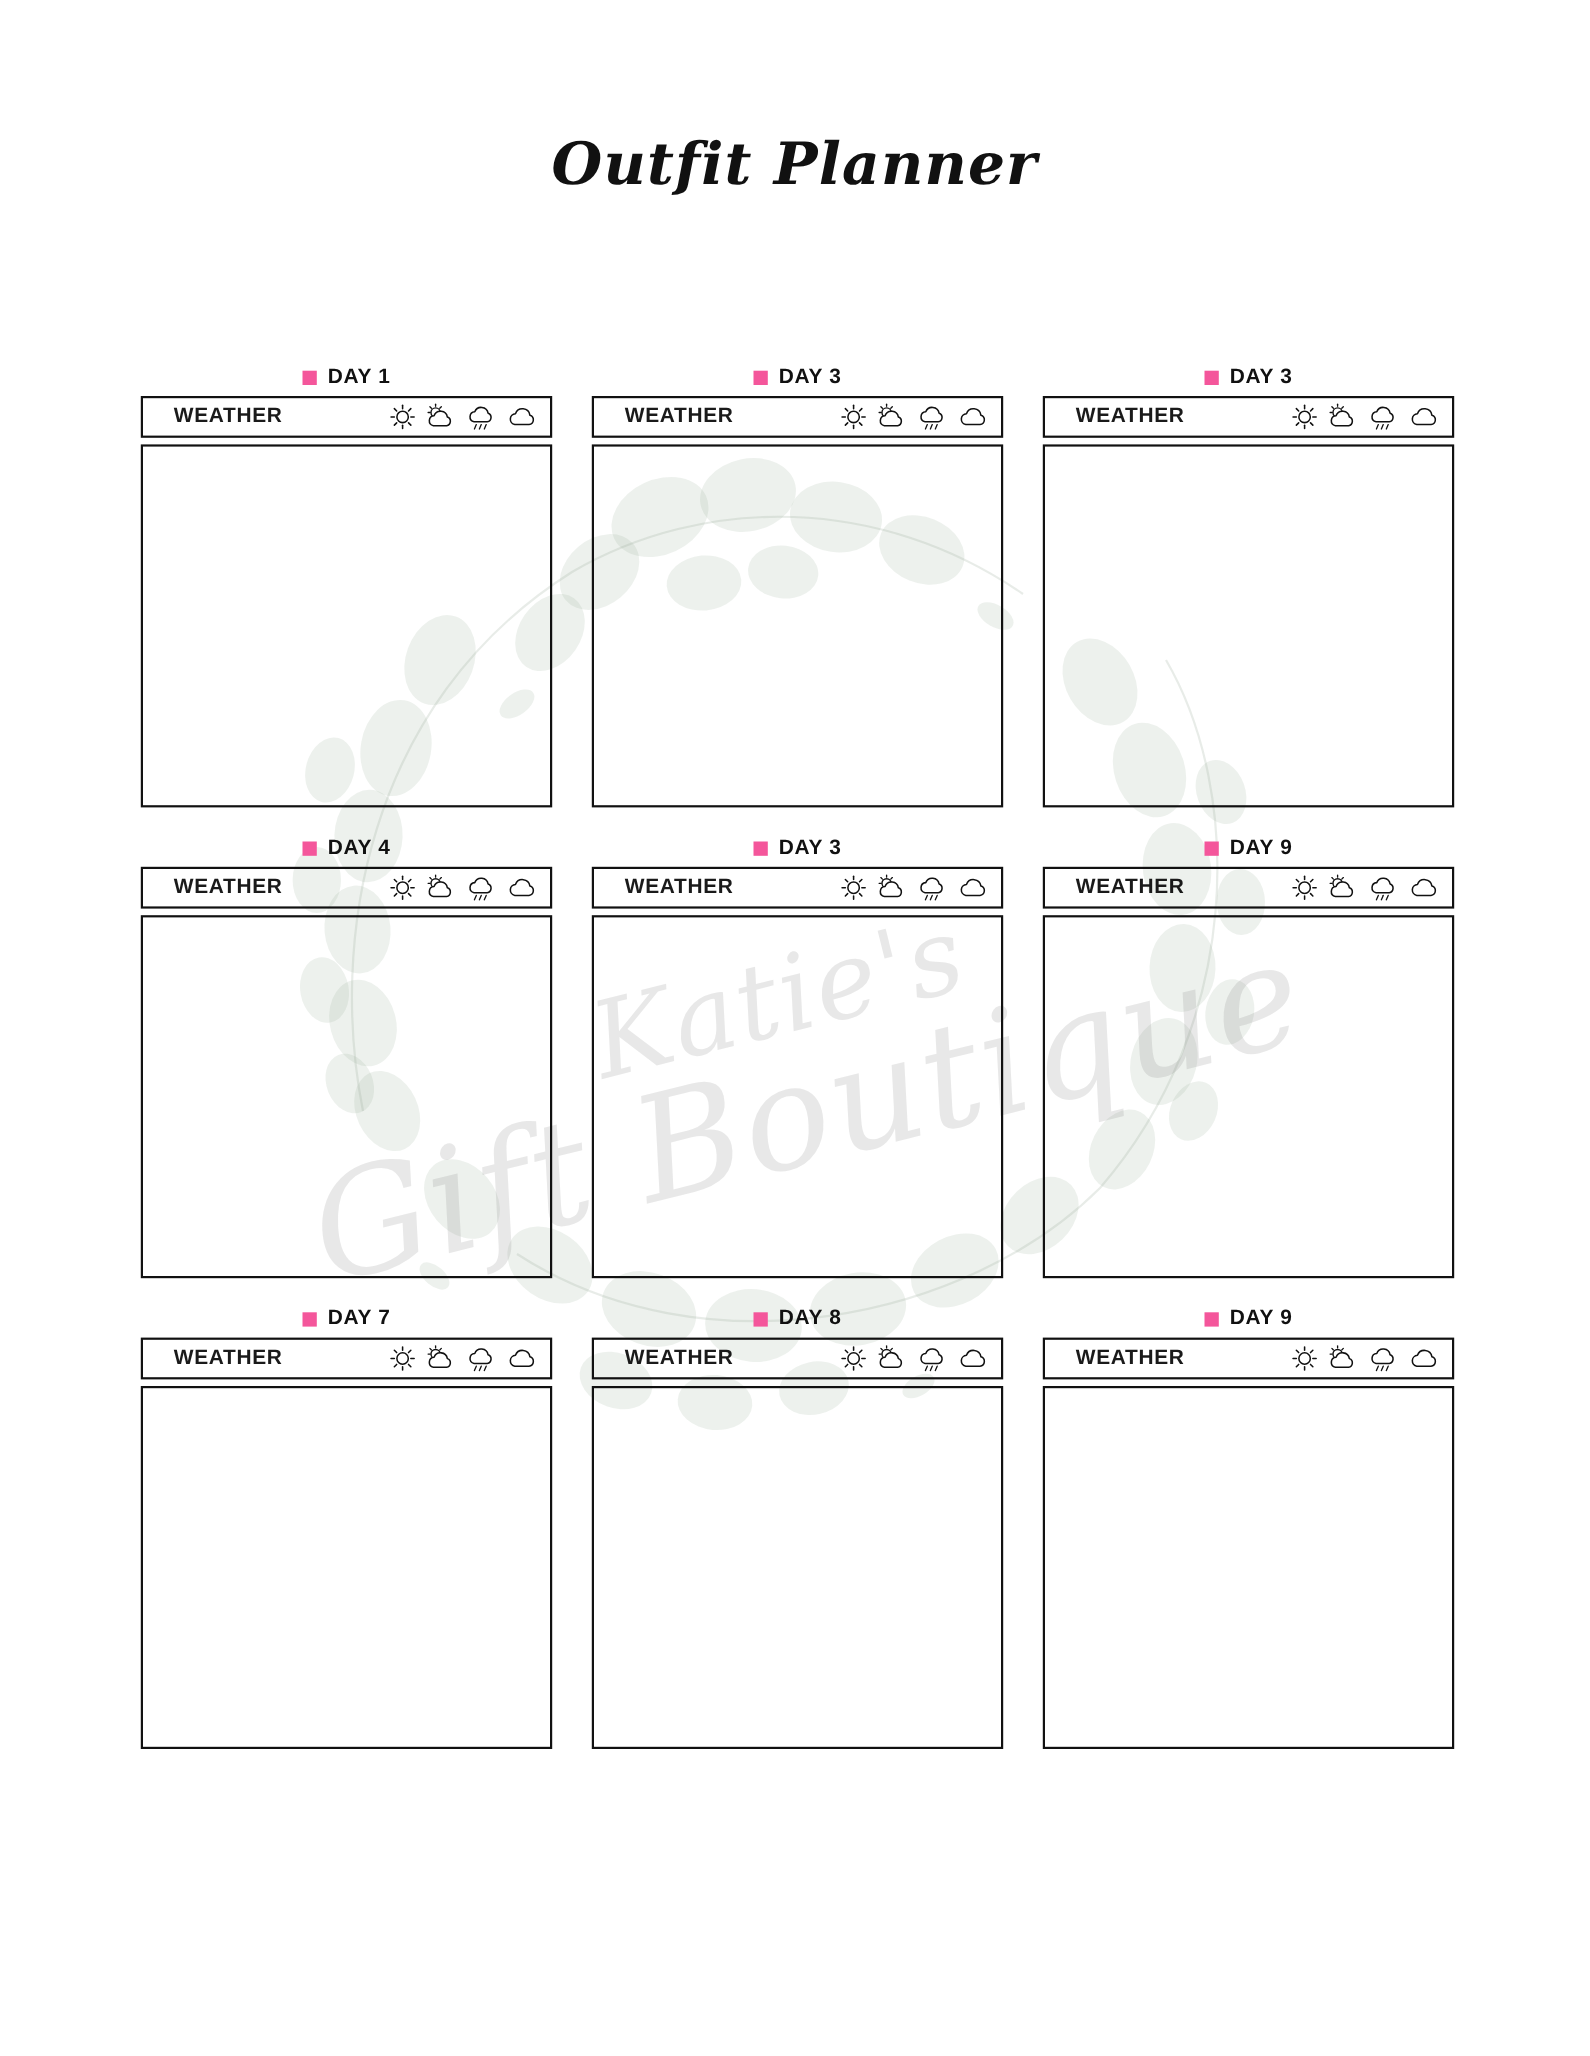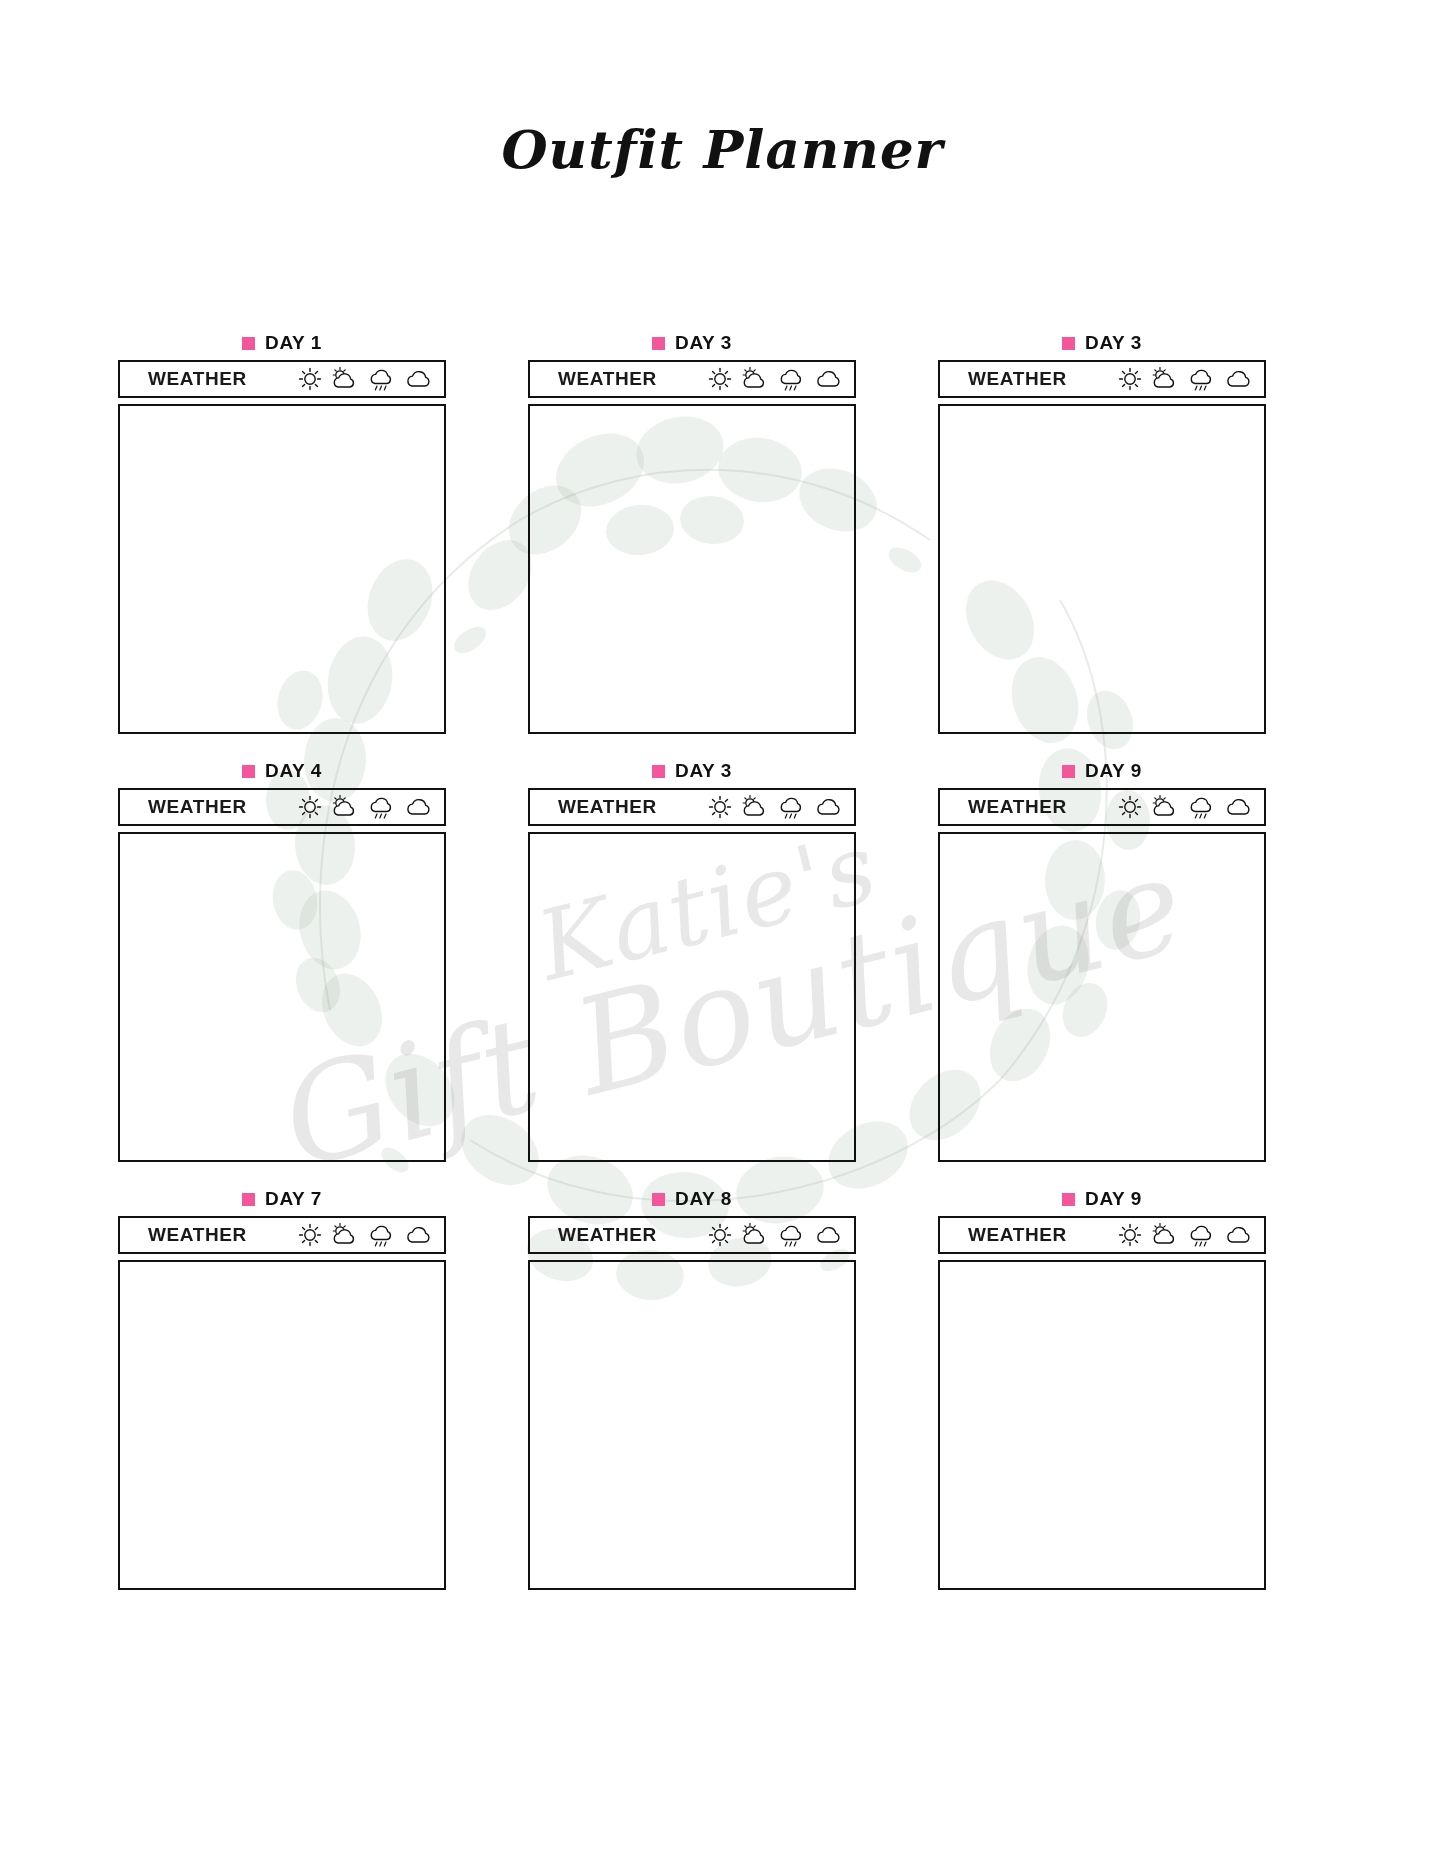--- a/index.html
+++ b/index.html
@@ -63,21 +63,22 @@
     left: 118px;
     top: 330px;
     width: 1210px;
     display: grid;
     grid-template-columns: repeat(3, 390px);
     grid-column-gap: 20px;
     grid-row-gap: 24px;
     z-index: 6;
   }
   .day-card {
-    width: 328px;
+    width: 374px;
+    margin-left: 10px;
   }
   .day-label-row {
     display: flex;
     align-items: center;
     justify-content: center;
     gap: 10px;
     height: 26px;
     margin-bottom: 4px;
   }
   .day-bullet {

